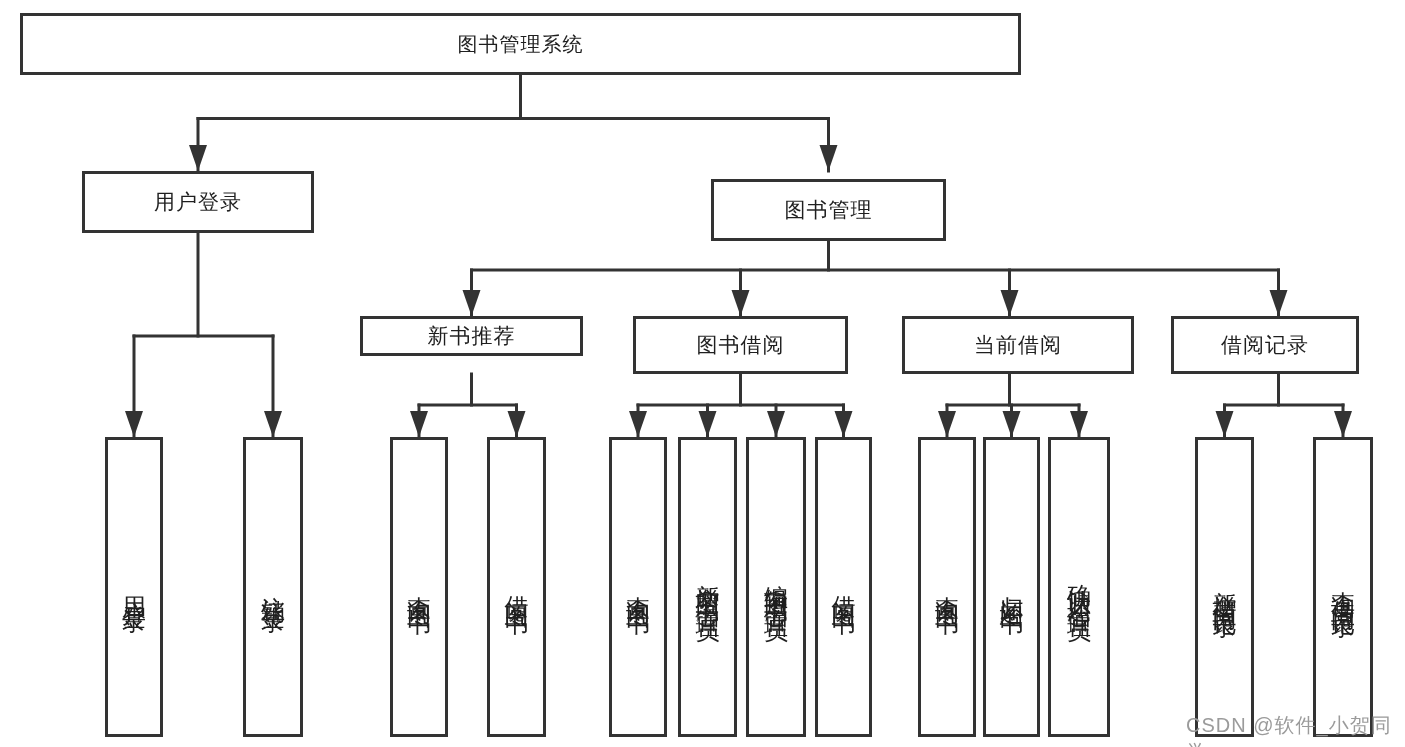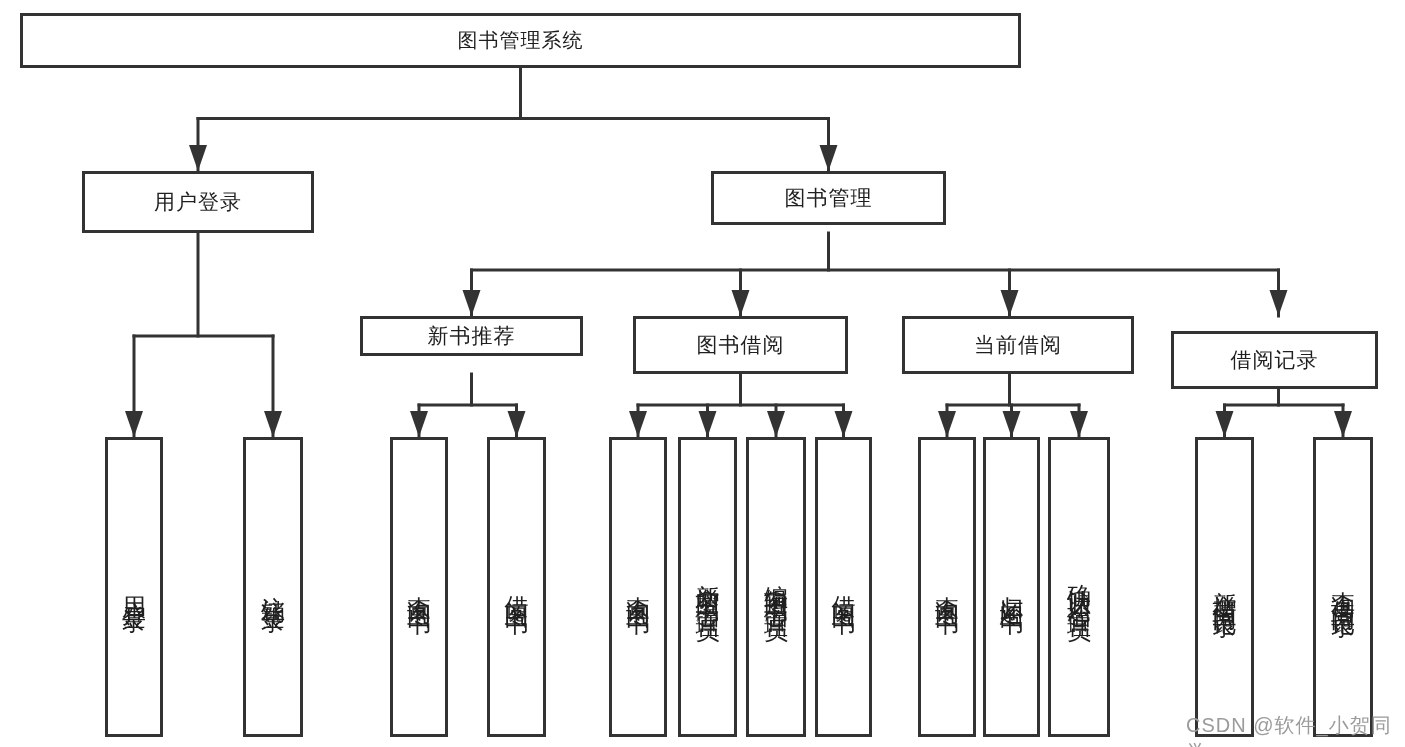--- a/index.html
+++ b/index.html
@@ -87,29 +87,29 @@
     <path d="M1079 405 V437" marker-end="url(#arrow)"></path>
   </g>
   <g>
     <path d="M1278.5 374 V405"></path>
     <path d="M1224.5 405 H1343"></path>
     <path d="M1224.5 405 V437" marker-end="url(#arrow)"></path>
     <path d="M1343 405 V437" marker-end="url(#arrow)"></path>
   </g>
 </svg>
 
-<div class="box h-box root-box" style="left:20px;top:13px;width:1001px;height:55px">图书管理系统</div>
+<div class="box h-box root-box" style="left:20px;top:13px;width:1001px;height:62px">图书管理系统</div>
 
 <div class="box h-box" style="left:82px;top:171px;width:232px;height:62px">用户登录</div>
-<div class="box h-box" style="left:711px;top:171px;width:235px;height:54px">图书管理</div>
+<div class="box h-box" style="left:711px;top:179px;width:235px;height:62px">图书管理</div>
 
 <div class="box h-box" style="left:360px;top:316px;width:223px;height:40px">新书推荐</div>
 <div class="box h-box" style="left:633px;top:316px;width:215px;height:58px">图书借阅</div>
 <div class="box h-box" style="left:902px;top:316px;width:232px;height:58px">当前借阅</div>
-<div class="box h-box" style="left:1171px;top:331px;width:207px;height:58px">借阅记录</div>
+<div class="box h-box" style="left:1171px;top:316px;width:188px;height:58px">借阅记录</div>
 
 <div class="box v-box" style="left:105px;top:437px;width:58px;height:300px">用户登录</div>
 <div class="box v-box" style="left:243px;top:437px;width:60px;height:300px">注销登录</div>
 
 <div class="box v-box" style="left:390px;top:437px;width:58px;height:300px">查询图书</div>
 <div class="box v-box" style="left:487px;top:437px;width:59px;height:300px">借阅图书</div>
 
 <div class="box v-box" style="left:609px;top:437px;width:58px;height:300px">查询图书</div>
 <div class="box v-box" style="left:678px;top:437px;width:59px;height:300px">新增图书（管理员）</div>
 <div class="box v-box" style="left:746px;top:437px;width:60px;height:300px">编辑图书（管理员）</div>

